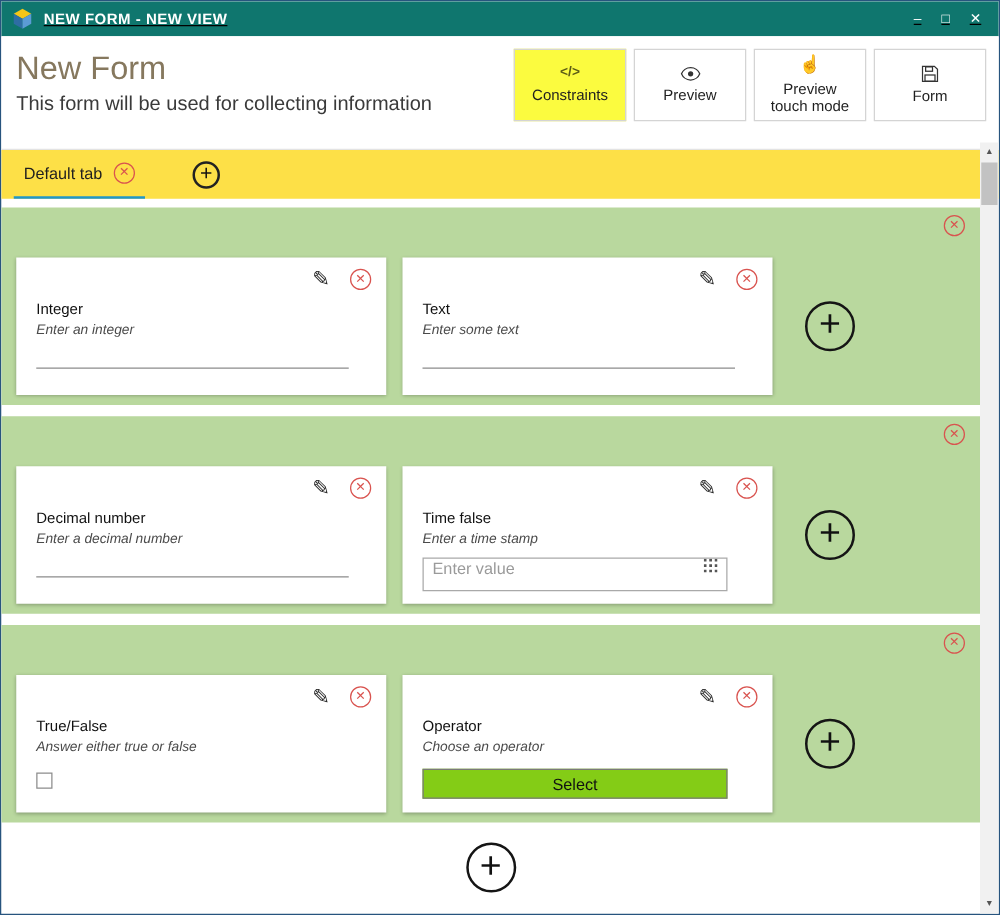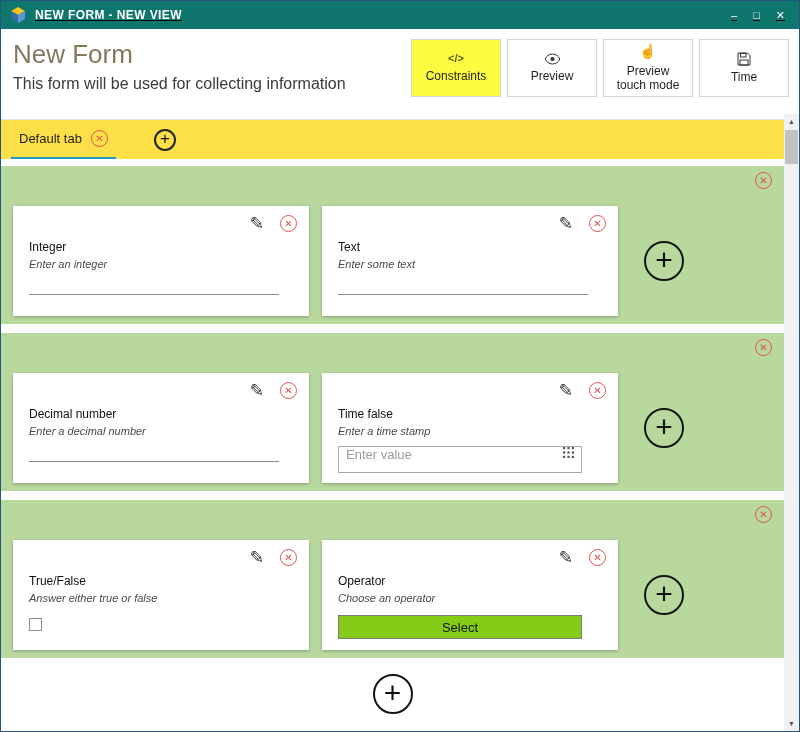--- a/index.html
+++ b/index.html
@@ -104,21 +104,21 @@
         <span style="width:70px;">Preview touch mode</span>
       </button>
       <button class="tool-btn">
         <span style="display:inline-flex;">
           <svg width="14" height="14" viewBox="0 0 14 14">
             <path d="M1 1h9.5L13 3.5V13H1z" fill="none" stroke="#333" stroke-width="1"></path>
             <rect x="3.5" y="1.5" width="5.5" height="3.5" fill="none" stroke="#333" stroke-width="1"></rect>
             <rect x="3" y="8" width="8" height="5" fill="none" stroke="#333" stroke-width="1"></rect>
           </svg>
         </span>
-        <span>Time</span>
+        <span>Form</span>
       </button>
     </div>
   </div>
 
   <div class="tabbar">
     <div class="tab">
       <span>Default tab</span>
       <span class="cx">✕</span>
     </div>
     <div class="add-tab">

